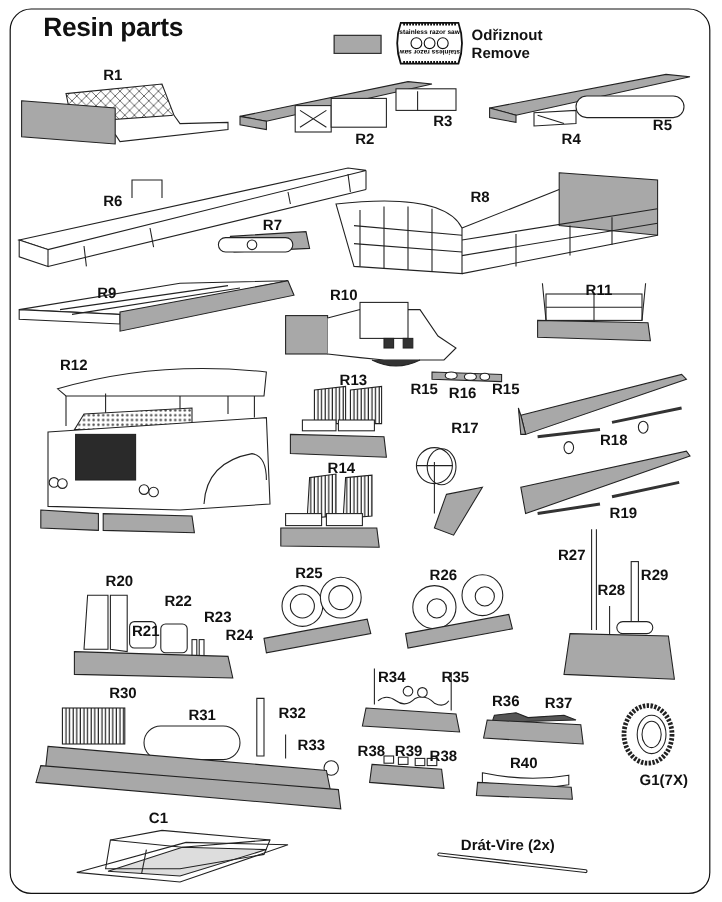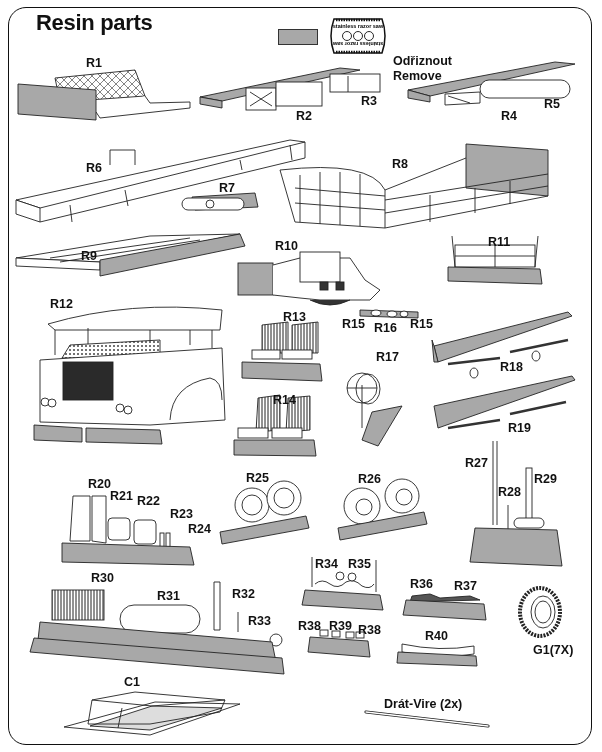--- a/index.html
+++ b/index.html
@@ -2,21 +2,21 @@
 <html><head>
 <meta charset="utf-8">
 <style>
   html, body { margin: 0; padding: 0; background: #ffffff; }
   body { width: 602px; height: 752px; position: relative; overflow: hidden; font-family: "Liberation Sans", sans-serif; }
   .frame { position: absolute; left: 8px; top: 7px; width: 584px; height: 738px; border: 1.5px solid #111; border-radius: 18px; box-sizing: border-box; }
   .title { position: absolute; left: 36px; top: 10px; font-size: 22px; font-weight: bold; color: #111; letter-spacing: -0.3px; text-align: center; }
   .lbl { position: absolute; font-size: 12.5px; font-weight: bold; color: #111; white-space: nowrap; line-height: 1; }
   .legend-swatch { position: absolute; left: 278px; top: 29px; width: 38px; height: 14px; background: #a8a8a8; border: 1px solid #333; }
   .saw { position: absolute; left: 328px; top: 17px; width: 60px; height: 38px; }
-  .legend-text { position: absolute; left: 393px; top: 22px; font-size: 12.5px; font-weight: bold; color: #111; line-height: 15px; margin-top: 32px; }
+  .legend-text { position: absolute; left: 393px; top: 22px; font-size: 12.5px; font-weight: bold; color: #111; line-height: 15px; }
   svg.art { position: absolute; left: 0; top: 0; width: 602px; height: 752px; }
 </style>
 </head>
 <body>
 
 <div class="frame"></div>
 <div class="title">Resin parts</div>
 
 <div class="legend-swatch"></div>
 <svg class="saw" viewBox="0 0 60 38">
@@ -273,53 +273,53 @@
     <g>
       <path d="M366 712 L488 726" stroke="#222" stroke-width="3.2" stroke-linecap="round"></path>
       <path d="M366 712 L488 726" stroke="#fff" stroke-width="1.4" stroke-linecap="round"></path>
     </g>
   </g>
 </svg>
 
 <div class="lbl" style="left:86px;top:57px">R1</div>
 <div class="lbl" style="left:296px;top:110px">R2</div>
 <div class="lbl" style="left:361px;top:95px">R3</div>
-<div class="lbl" style="left:501px;top:110px">R4</div>
+<div class="lbl" style="left:468px;top:110px">R4</div>
 <div class="lbl" style="left:544px;top:98px">R5</div>
 <div class="lbl" style="left:86px;top:162px">R6</div>
 <div class="lbl" style="left:219px;top:182px">R7</div>
 <div class="lbl" style="left:392px;top:158px">R8</div>
-<div class="lbl" style="left:81px;top:250px">R9</div>
+<div class="lbl" style="left:81px;top:238px">R9</div>
 <div class="lbl" style="left:275px;top:240px">R10</div>
 <div class="lbl" style="left:488px;top:236px">R11</div>
 <div class="lbl" style="left:50px;top:298px">R12</div>
 <div class="lbl" style="left:283px;top:311px">R13</div>
-<div class="lbl" style="left:273px;top:394px">R14</div>
+<div class="lbl" style="left:273px;top:384px">R14</div>
 <div class="lbl" style="left:342px;top:318px">R15</div>
 <div class="lbl" style="left:374px;top:322px">R16</div>
 <div class="lbl" style="left:410px;top:318px">R15</div>
 <div class="lbl" style="left:376px;top:351px">R17</div>
 <div class="lbl" style="left:500px;top:361px">R18</div>
 <div class="lbl" style="left:508px;top:422px">R19</div>
 <div class="lbl" style="left:88px;top:478px">R20</div>
-<div class="lbl" style="left:110px;top:490px">R21</div>
+<div class="lbl" style="left:110px;top:520px">R21</div>
 <div class="lbl" style="left:137px;top:495px">R22</div>
 <div class="lbl" style="left:170px;top:508px">R23</div>
 <div class="lbl" style="left:188px;top:523px">R24</div>
 <div class="lbl" style="left:246px;top:472px">R25</div>
 <div class="lbl" style="left:358px;top:473px">R26</div>
 <div class="lbl" style="left:465px;top:457px">R27</div>
 <div class="lbl" style="left:498px;top:486px">R28</div>
 <div class="lbl" style="left:534px;top:473px">R29</div>
 <div class="lbl" style="left:91px;top:572px">R30</div>
 <div class="lbl" style="left:157px;top:590px">R31</div>
 <div class="lbl" style="left:232px;top:588px">R32</div>
 <div class="lbl" style="left:248px;top:615px">R33</div>
 <div class="lbl" style="left:315px;top:558px">R34</div>
-<div class="lbl" style="left:348px;top:558px">R35</div>
+<div class="lbl" style="left:368px;top:558px">R35</div>
 <div class="lbl" style="left:410px;top:578px">R36</div>
 <div class="lbl" style="left:454px;top:580px">R37</div>
 <div class="lbl" style="left:298px;top:620px">R38</div>
 <div class="lbl" style="left:329px;top:620px">R39</div>
 <div class="lbl" style="left:358px;top:624px">R38</div>
 <div class="lbl" style="left:425px;top:630px">R40</div>
 <div class="lbl" style="left:533px;top:644px">G1(7X)</div>
 <div class="lbl" style="left:124px;top:676px">C1</div>
 <div class="lbl" style="left:384px;top:698px">Drát-Vire (2x)</div>
 

